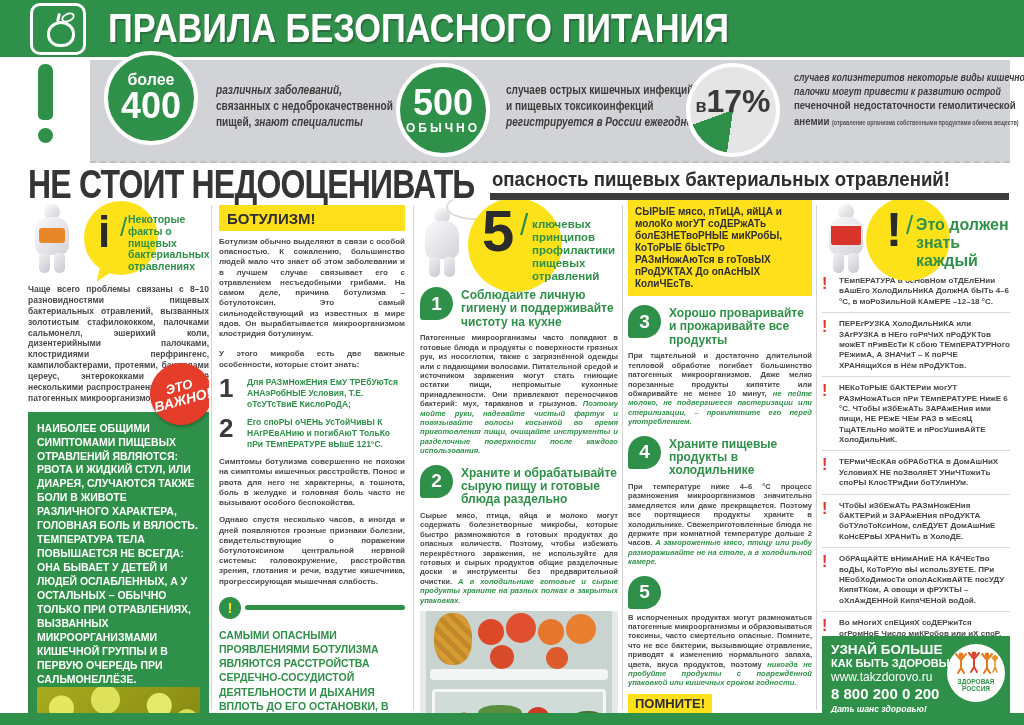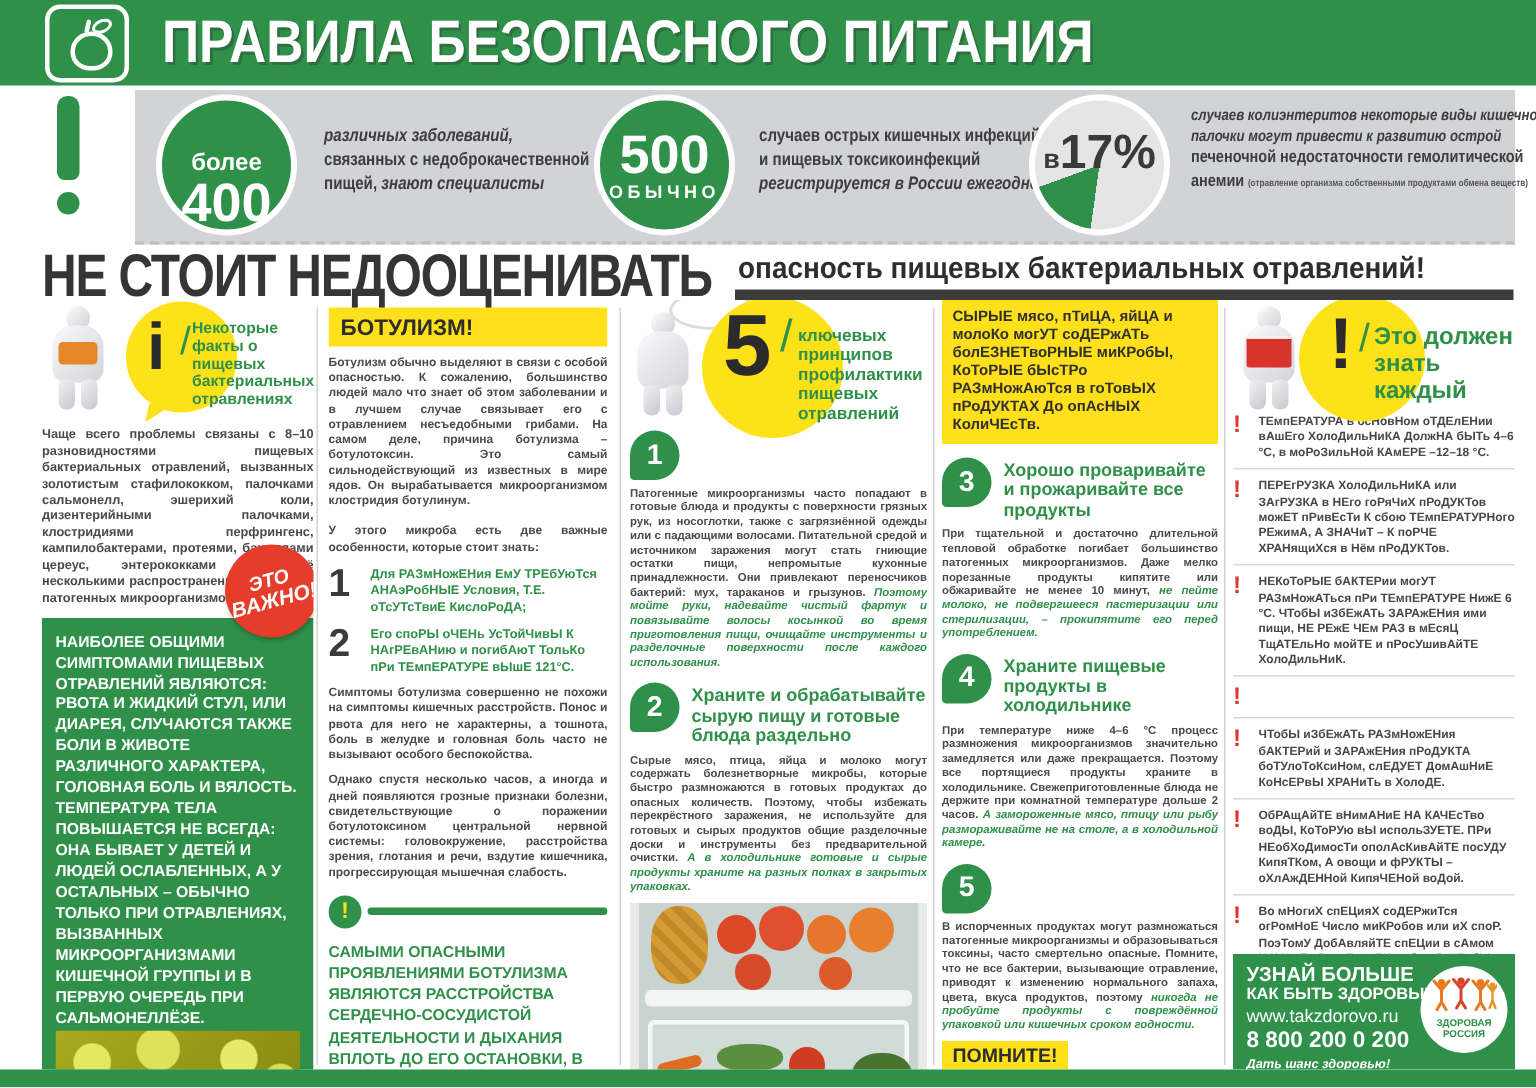--- a/index.html
+++ b/index.html
@@ -128,21 +128,21 @@
     <div class="apple-stem"></div>
     <div class="apple-leaf"></div>
     <div class="apple-body"></div>
   </div>
   <div class="abs hdr-title">ПРАВИЛА БЕЗОПАСНОГО ПИТАНИЯ</div>
   <div class="abs excl-bar"></div>
   <div class="abs excl-dot"></div>
 
   <div class="abs band"></div>
 
-  <div class="abs stat-circle" style="left:104px;top:63px;justify-content:flex-end;">
+  <div class="abs stat-circle" style="left:104px;top:51px;">
     <div class="sc-top">более</div>
     <div class="sc-num">400</div>
   </div>
   <div class="abs stat-text" style="left:216px;top:82px;">
     <div class="it">различных заболеваний,</div>
     <div>связанных с недоброкачественной</div>
     <div><span>пищей,</span> <span class="it">знают специалисты</span></div>
   </div>
 
   <div class="abs stat-circle" style="left:396px;top:63px;">
@@ -235,20 +235,21 @@
             <div class="p-leg"></div>
           </div>
       </div>
       <div class="bubble" style="left:48px;top:-2px;width:94px;height:94px;"></div>
       <div class="glyph" style="left:62px;top:2px;font-size:58px;">5</div>
       <div class="slash" style="left:100px;top:10px;font-size:30px;">/</div>
       <div class="bubble-txt" style="left:112px;top:18px;width:92px;font-size:11.5px;">ключевых принципов профилактики пищевых отравлений</div>
     </div>
     <div class="pr-head">
       <div class="pnum">1</div>
+      <div class="pr-title">Соблюдайте личную гигиену и поддерживайте чистоту на кухне</div>
     </div>
     <div class="pr-body">
       <span>Патогенные микроорганизмы часто попадают в готовые блюда и продукты с поверхности грязных рук, из носоглотки, также с загрязнённой одежды или с падающими волосами. Питательной средой и источником заражения могут стать гниющие остатки пищи, непромытые кухонные принадлежности. Они привлекают переносчиков бактерий: мух, тараканов и грызунов.</span>
       <span class="em-green">Поэтому мойте руки, надевайте чистый фартук и повязывайте волосы косынкой во время приготовления пищи, очищайте инструменты и разделочные поверхности после каждого использования.</span>
     </div>
     <div class="pr-head">
       <div class="pnum">2</div>
       <div class="pr-title">Храните и обрабатывайте сырую пищу и готовые блюда раздельно</div>
     </div>
     <div class="pr-body">
@@ -329,20 +330,21 @@
       <div class="know-item">
           <div class="kmark">!</div>
           <div class="ktext">ПЕРЕгРУЗКА ХолоДильНиКА или ЗАгРУЗКА в НЕго гоРяЧиХ пРоДУКТов можЕТ пРивЕсТи К сбою ТЕмпЕРАТУРНого РЕжимА, А ЗНАЧиТ – К поРЧЕ ХРАНящиХся в Нём пРоДУКТов.</div>
         </div>
       <div class="know-item">
           <div class="kmark">!</div>
           <div class="ktext">НЕКоТоРЫЕ бАКТЕРии могУТ РАЗмНожАТься пРи ТЕмпЕРАТУРЕ НижЕ 6 °С. ЧТобЫ иЗбЕжАТь ЗАРАжЕНия ими пищи, НЕ РЕжЕ ЧЕм РАЗ в мЕсяЦ ТщАТЕльНо мойТЕ и пРосУшивАйТЕ ХолоДильНиК.</div>
         </div>
       <div class="know-item">
           <div class="kmark">!</div>
+          <div class="ktext">ТЕРмиЧЕсКАя обРАбоТКА в ДомАшНиХ УсловияХ НЕ поЗволяЕТ УНиЧТожиТь споРЫ КлосТРиДии боТУлиНУм.</div>
         </div>
       <div class="know-item">
           <div class="kmark">!</div>
           <div class="ktext">ЧТобЫ иЗбЕжАТь РАЗмНожЕНия бАКТЕРий и ЗАРАжЕНия пРоДУКТА боТУлоТоКсиНом, слЕДУЕТ ДомАшНиЕ КоНсЕРвЫ ХРАНиТь в ХолоДЕ.</div>
         </div>
       <div class="know-item">
           <div class="kmark">!</div>
           <div class="ktext">ОбРАщАйТЕ вНимАНиЕ НА КАЧЕсТво воДЫ, КоТоРУю вЫ испольЗУЕТЕ. ПРи НЕобХоДимосТи ополАсКивАйТЕ посУДУ КипяТКом, А овощи и фРУКТЫ – оХлАжДЕННой КипяЧЕНой воДой.</div>
         </div>
       <div class="know-item">

